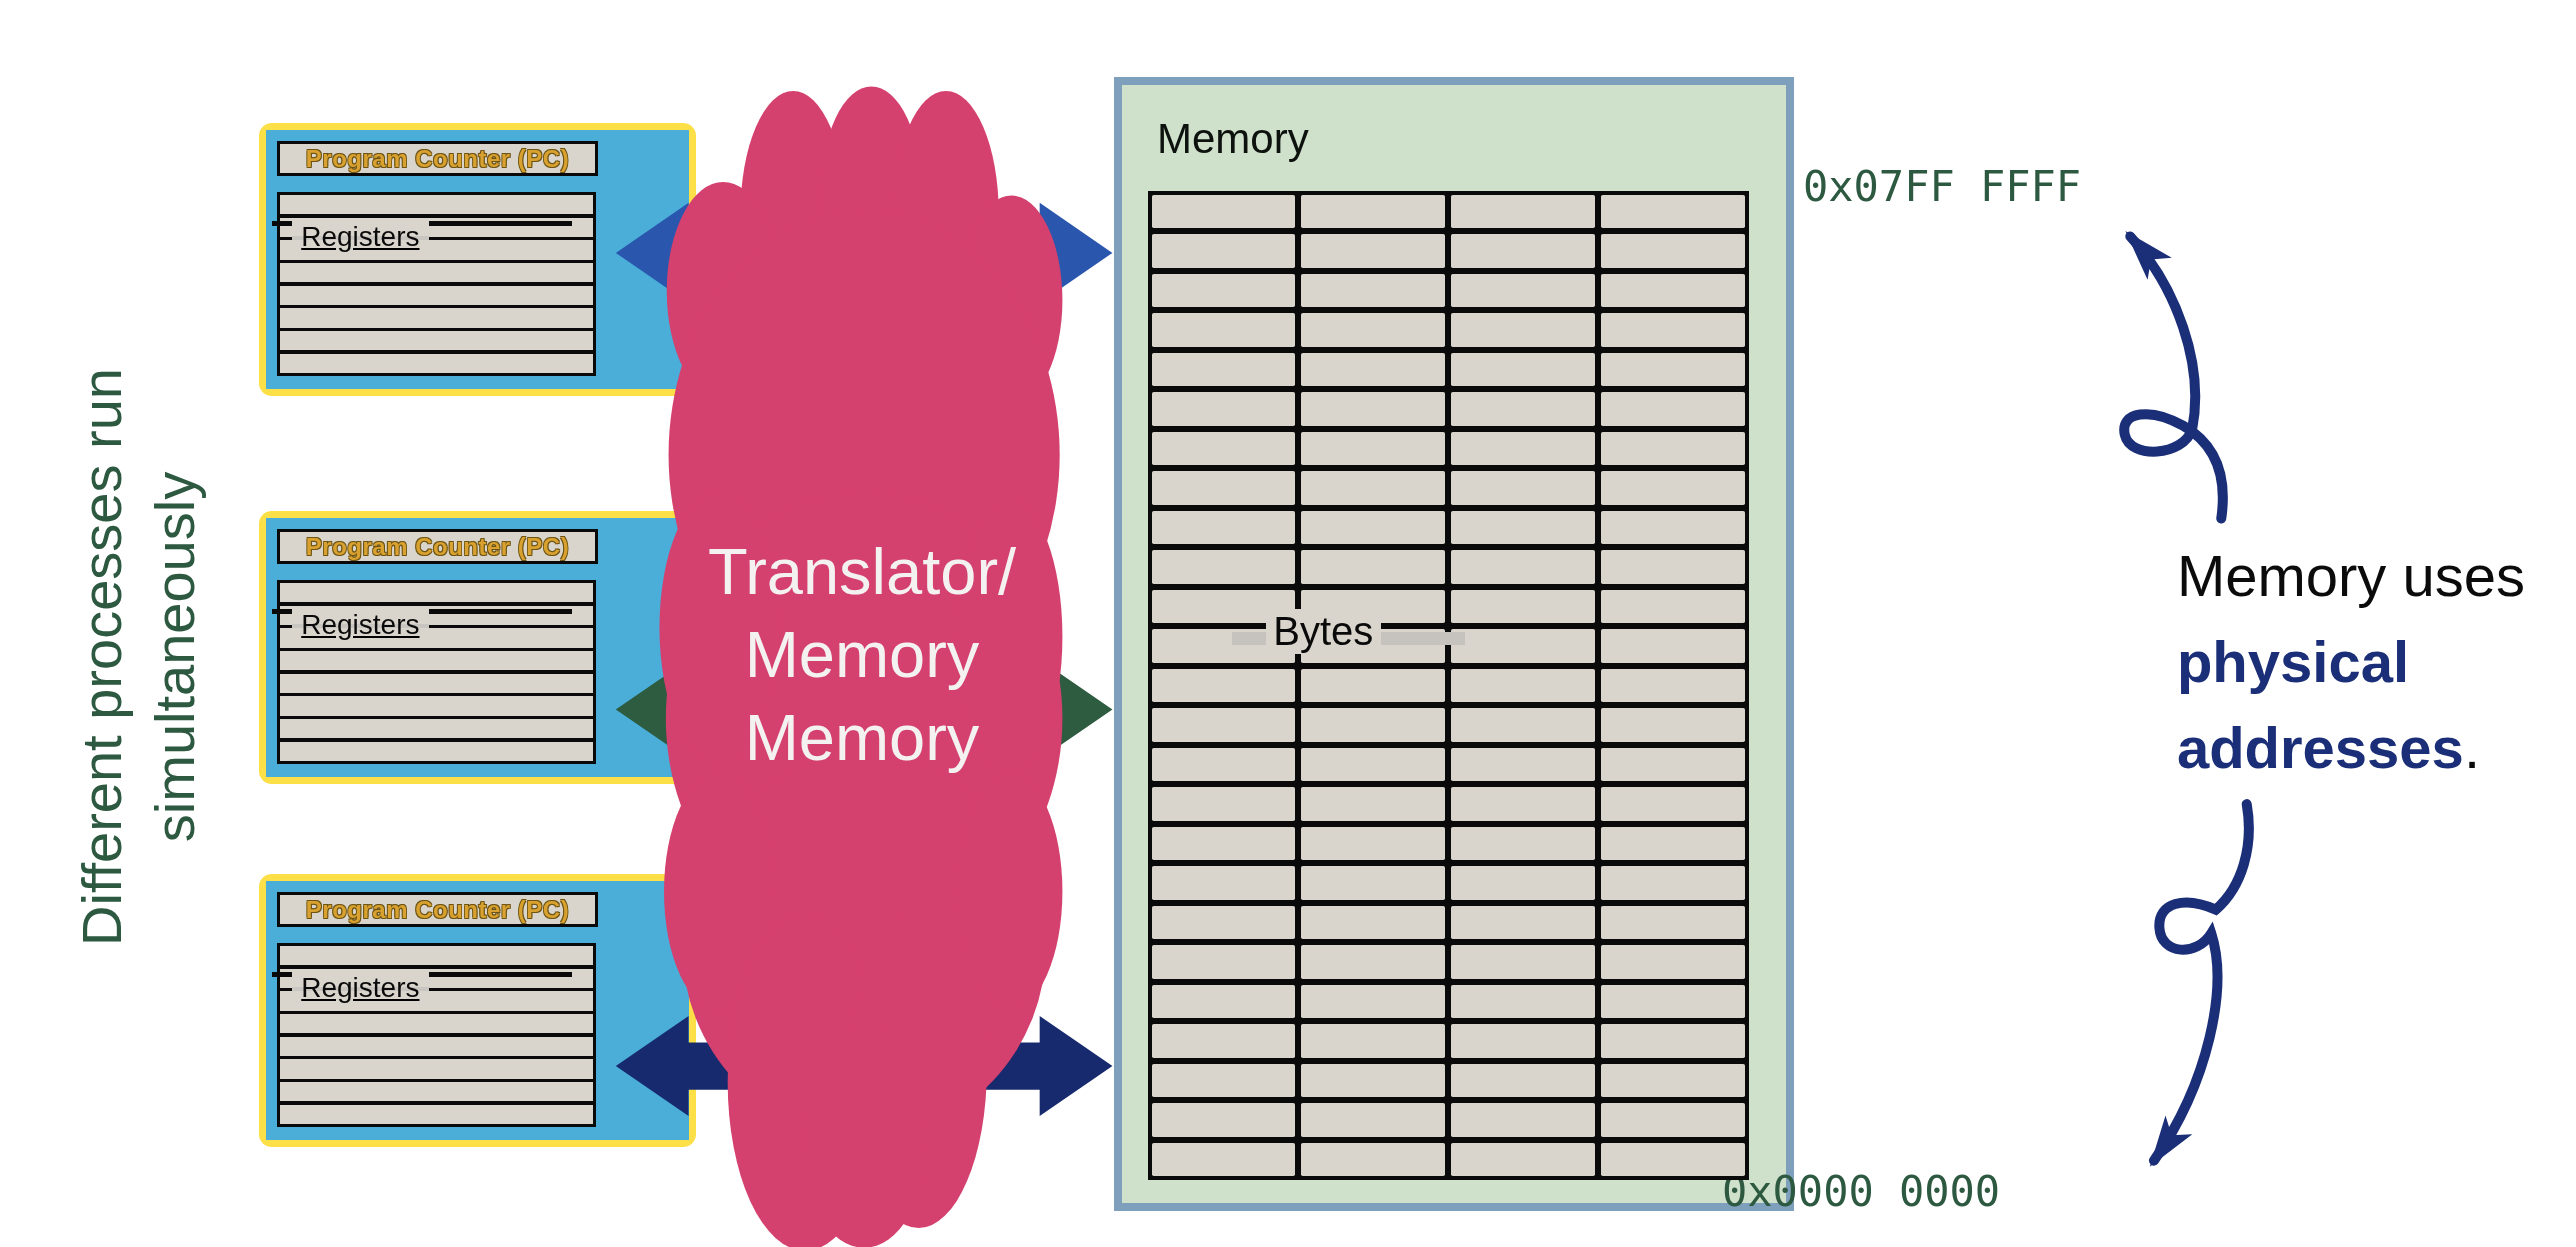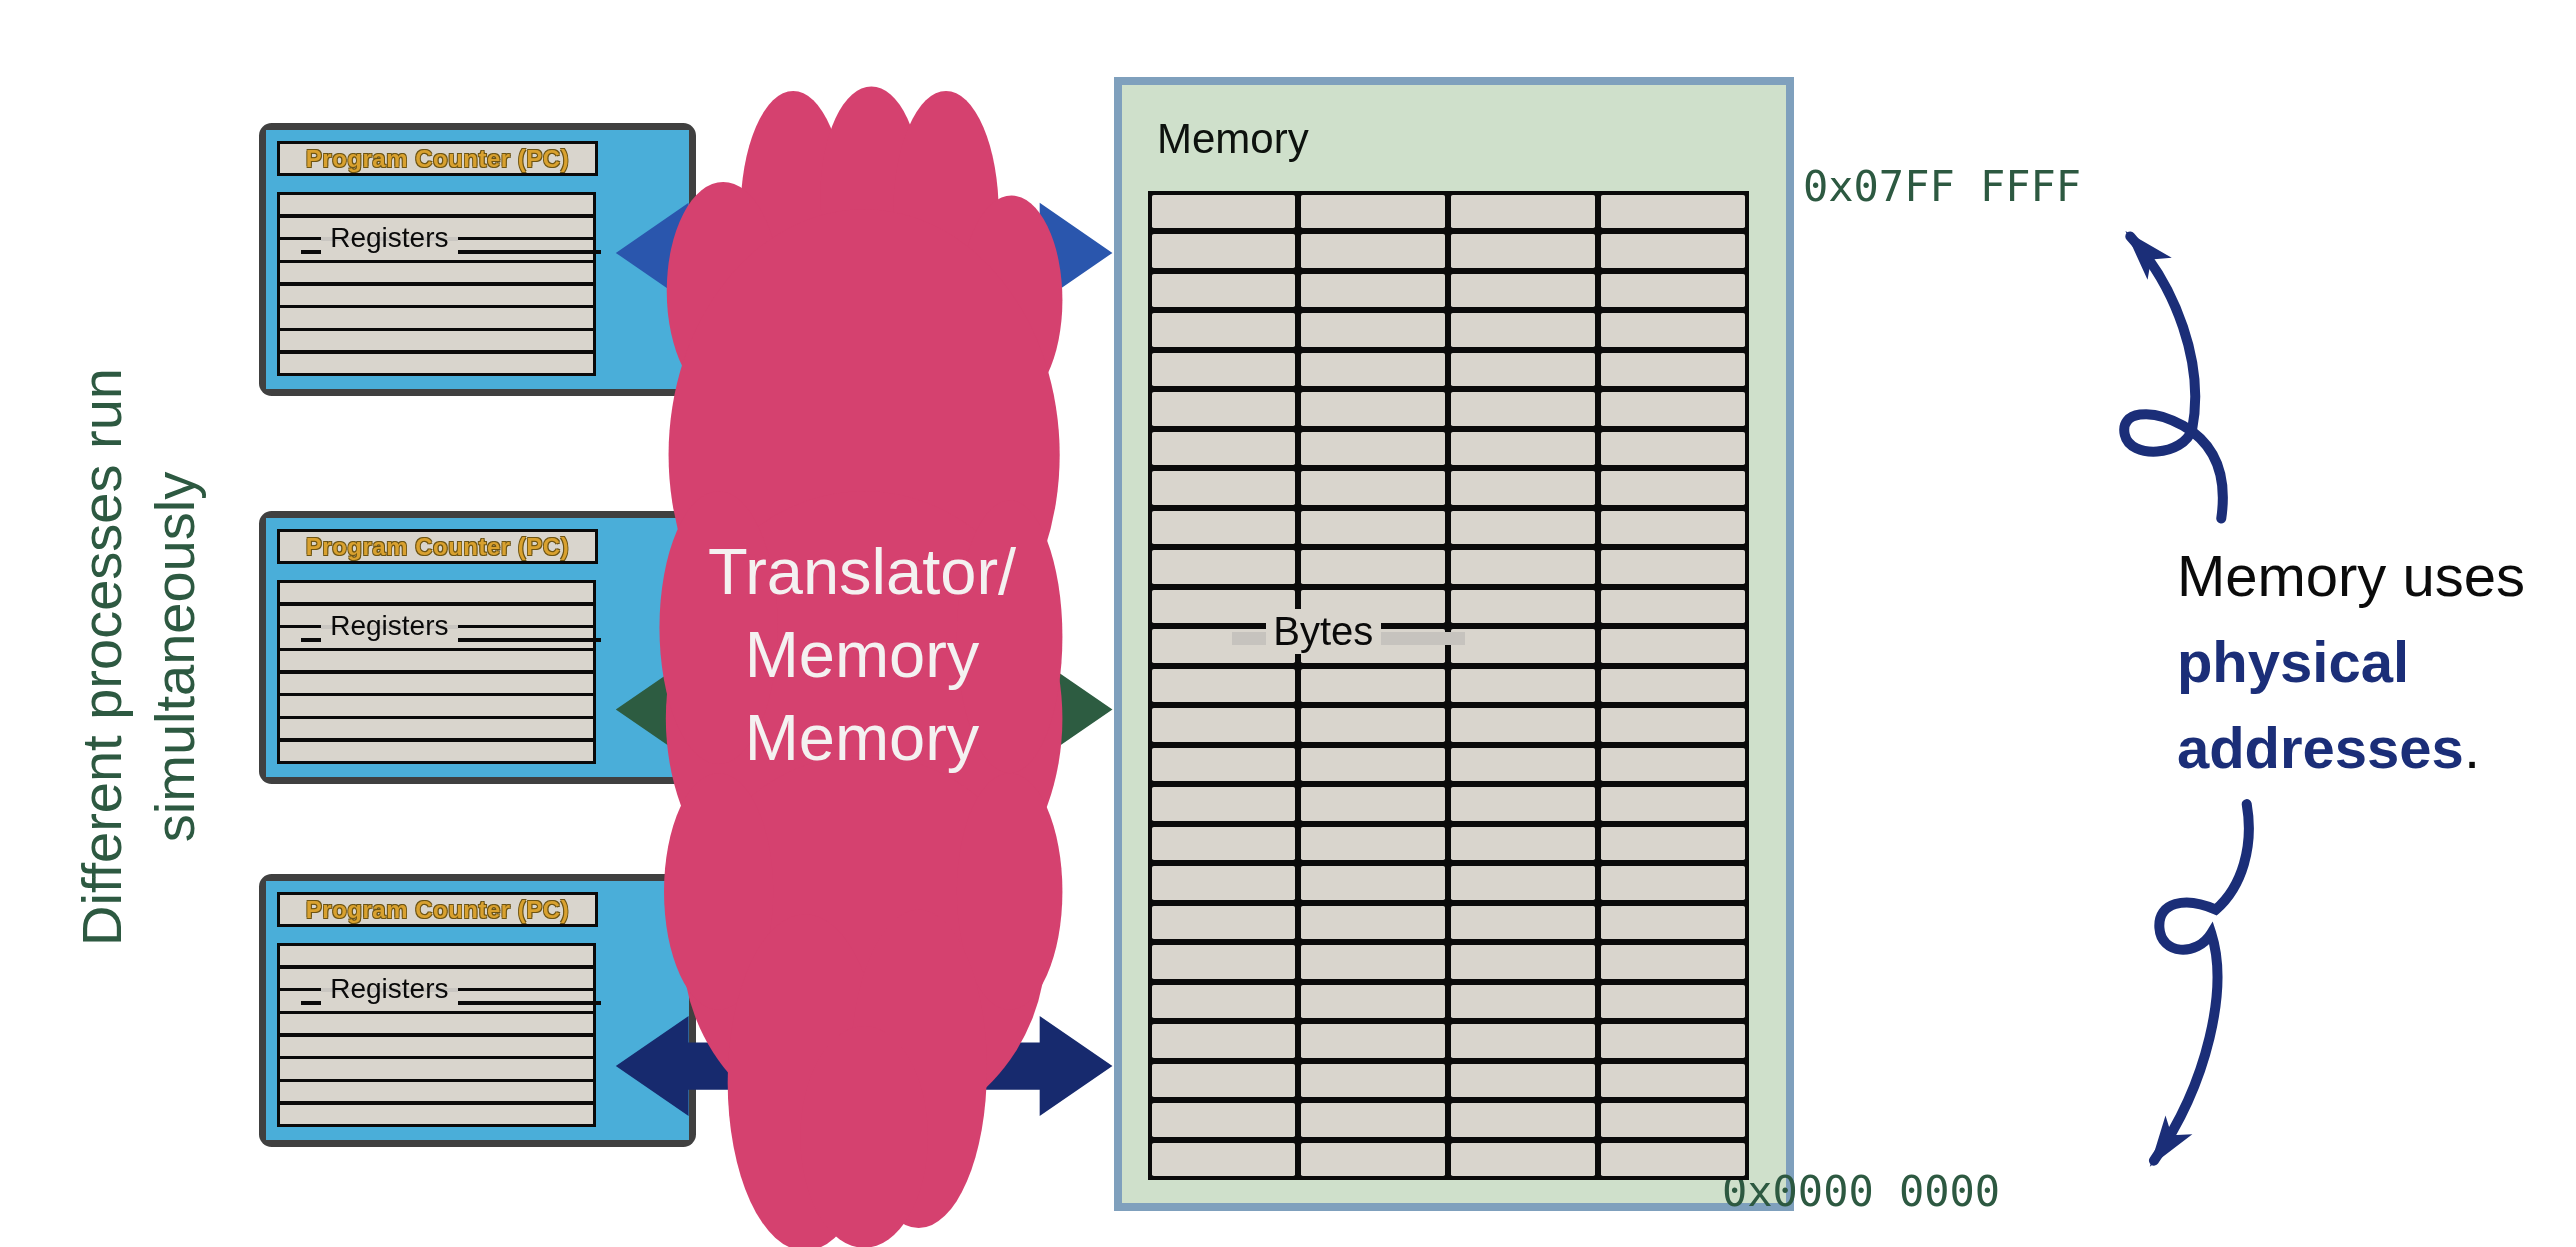--- a/index.html
+++ b/index.html
@@ -8,38 +8,38 @@
     font-family:"Liberation Sans",sans-serif;
   }
   
   .left-note{
     position:absolute;left:138px;top:657px;width:910px;
     transform:translate(-50%,-50%) rotate(-90deg);
     text-align:center;color:var(--c-text_green);
     font-size:56px;line-height:73px;white-space:nowrap;
   }
   
-  .pbox{position:absolute;width:437px;height:273px;background:#404040;border-radius:12.7px;}
+  .pbox{position:absolute;width:437px;height:273px;background:#fde047;border-radius:12.7px;}
   .pblue{position:absolute;left:7.3px;top:7.3px;right:7.3px;bottom:7.3px;background:var(--c-sky_blue);}
   .pcbar{
     position:absolute;left:18px;top:18px;width:315px;height:29px;
     background:var(--c-beige);border:3.6px solid #0a0a0a;
     display:flex;align-items:center;justify-content:center;
     font-size:24px;font-weight:bold;color:var(--c-gold);
     text-shadow:0.9px 0.9px 0 #6d5413,-0.9px -0.9px 0 #6d5413,0.9px -0.9px 0 #6d5413,-0.9px 0.9px 0 #6d5413;
     white-space:nowrap;letter-spacing:0.5px;
   }
   .ptable{
     position:absolute;left:18px;top:69px;width:313px;height:178px;
     display:grid;grid-auto-rows:1fr;gap:3.6px;background:#0a0a0a;border:3.6px solid #0a0a0a;
   }
   .ptable .cell{background:var(--c-beige);}
   .reg-row{
-    position:absolute;left:42px;top:98px;height:33px;width:300px;
-    display:flex;align-items:flex-end;z-index:3;
+    position:absolute;left:13px;top:98px;height:33px;width:300px;
+    display:flex;align-items:flex-start;z-index:3;text-decoration:underline;
   }
   .reg-dash{width:22px;height:4.5px;background:#0a0a0a;}
   .reg-label{
     font-size:28px;color:#0a0a0a;padding:0 9px;white-space:nowrap;
     background:linear-gradient(to bottom,rgba(201,198,193,0) 46%,#c9c6c1 46%,#c9c6c1 60%,rgba(201,198,193,0) 60%);
   }
   .reg-line{width:156px;height:4.5px;background:#0a0a0a;}
   
   .membox{
     position:absolute;left:1114px;top:77px;width:680px;height:1134px;

